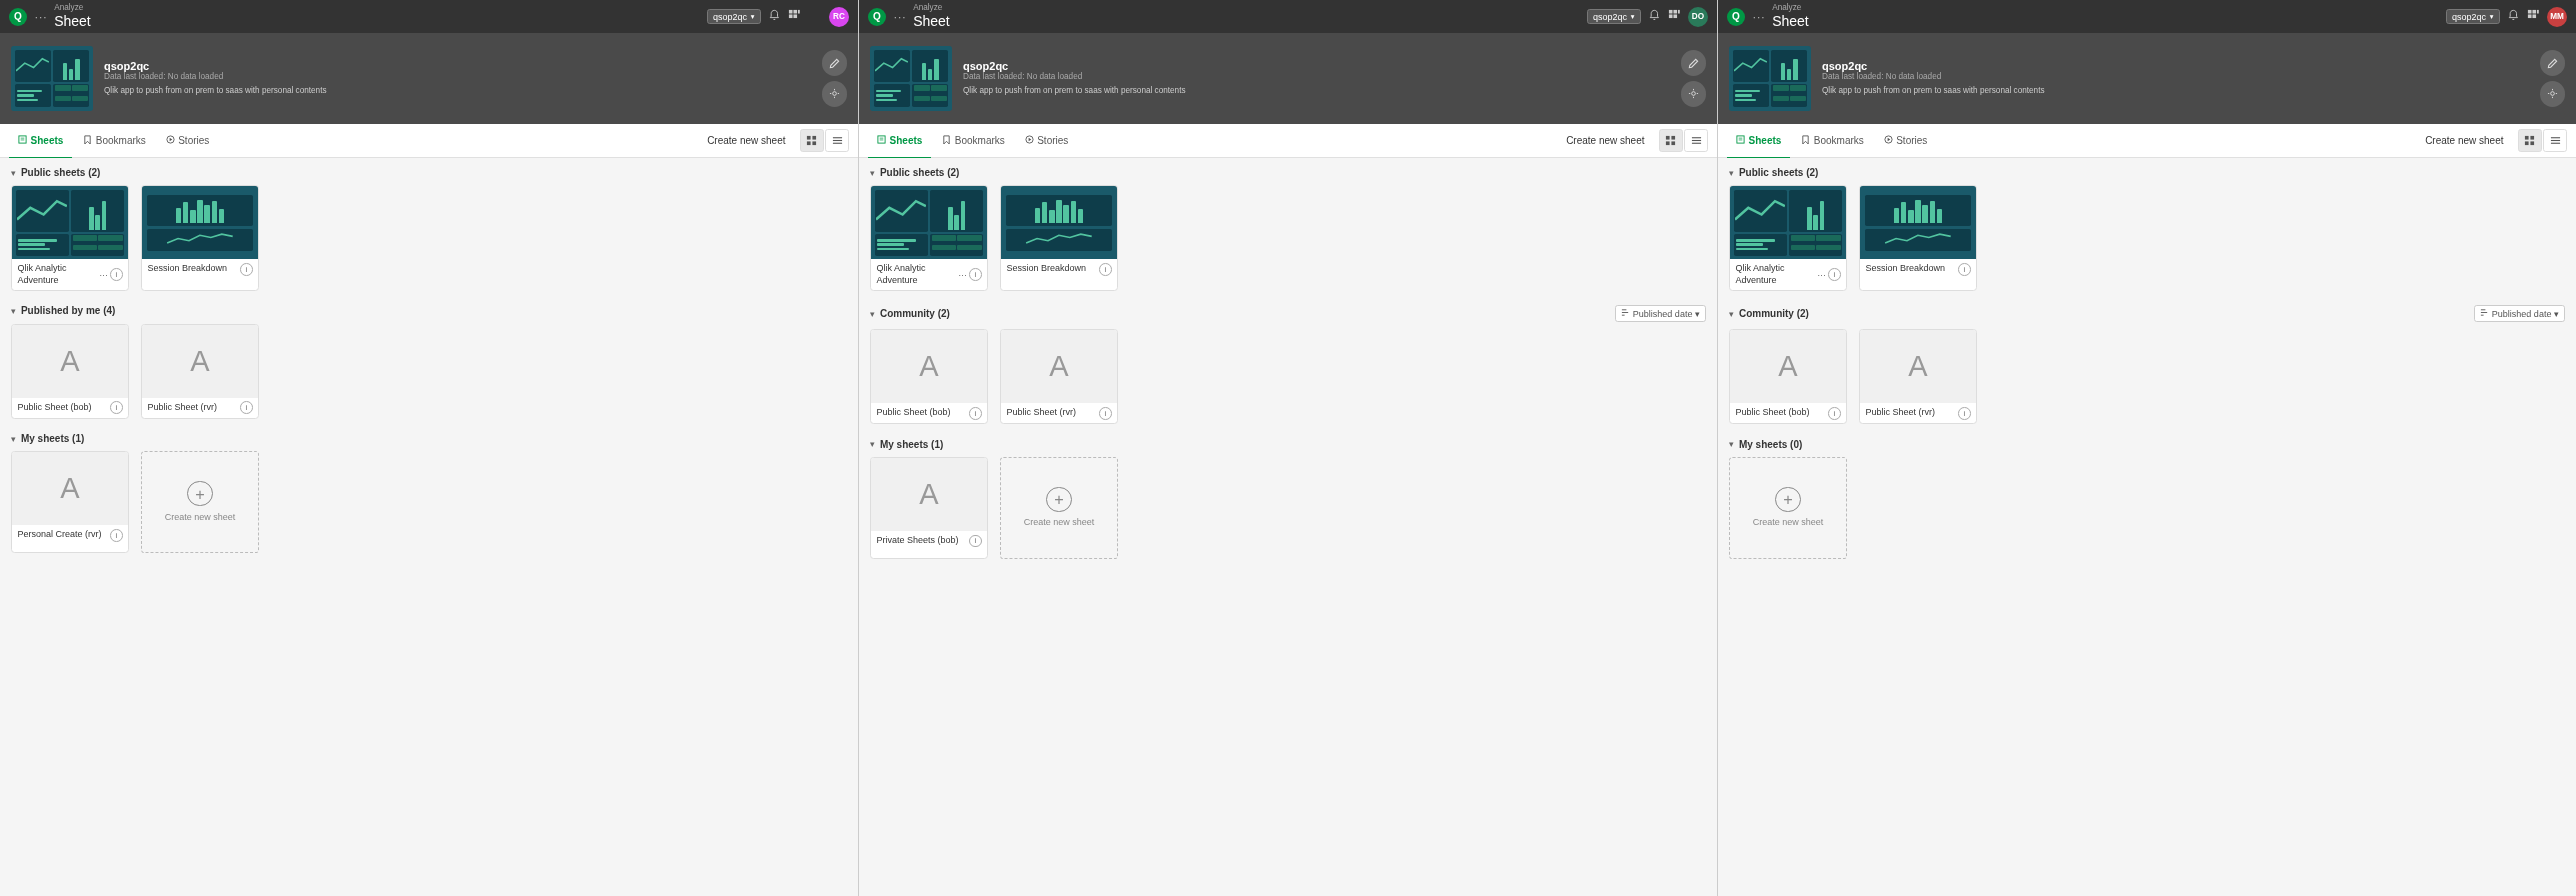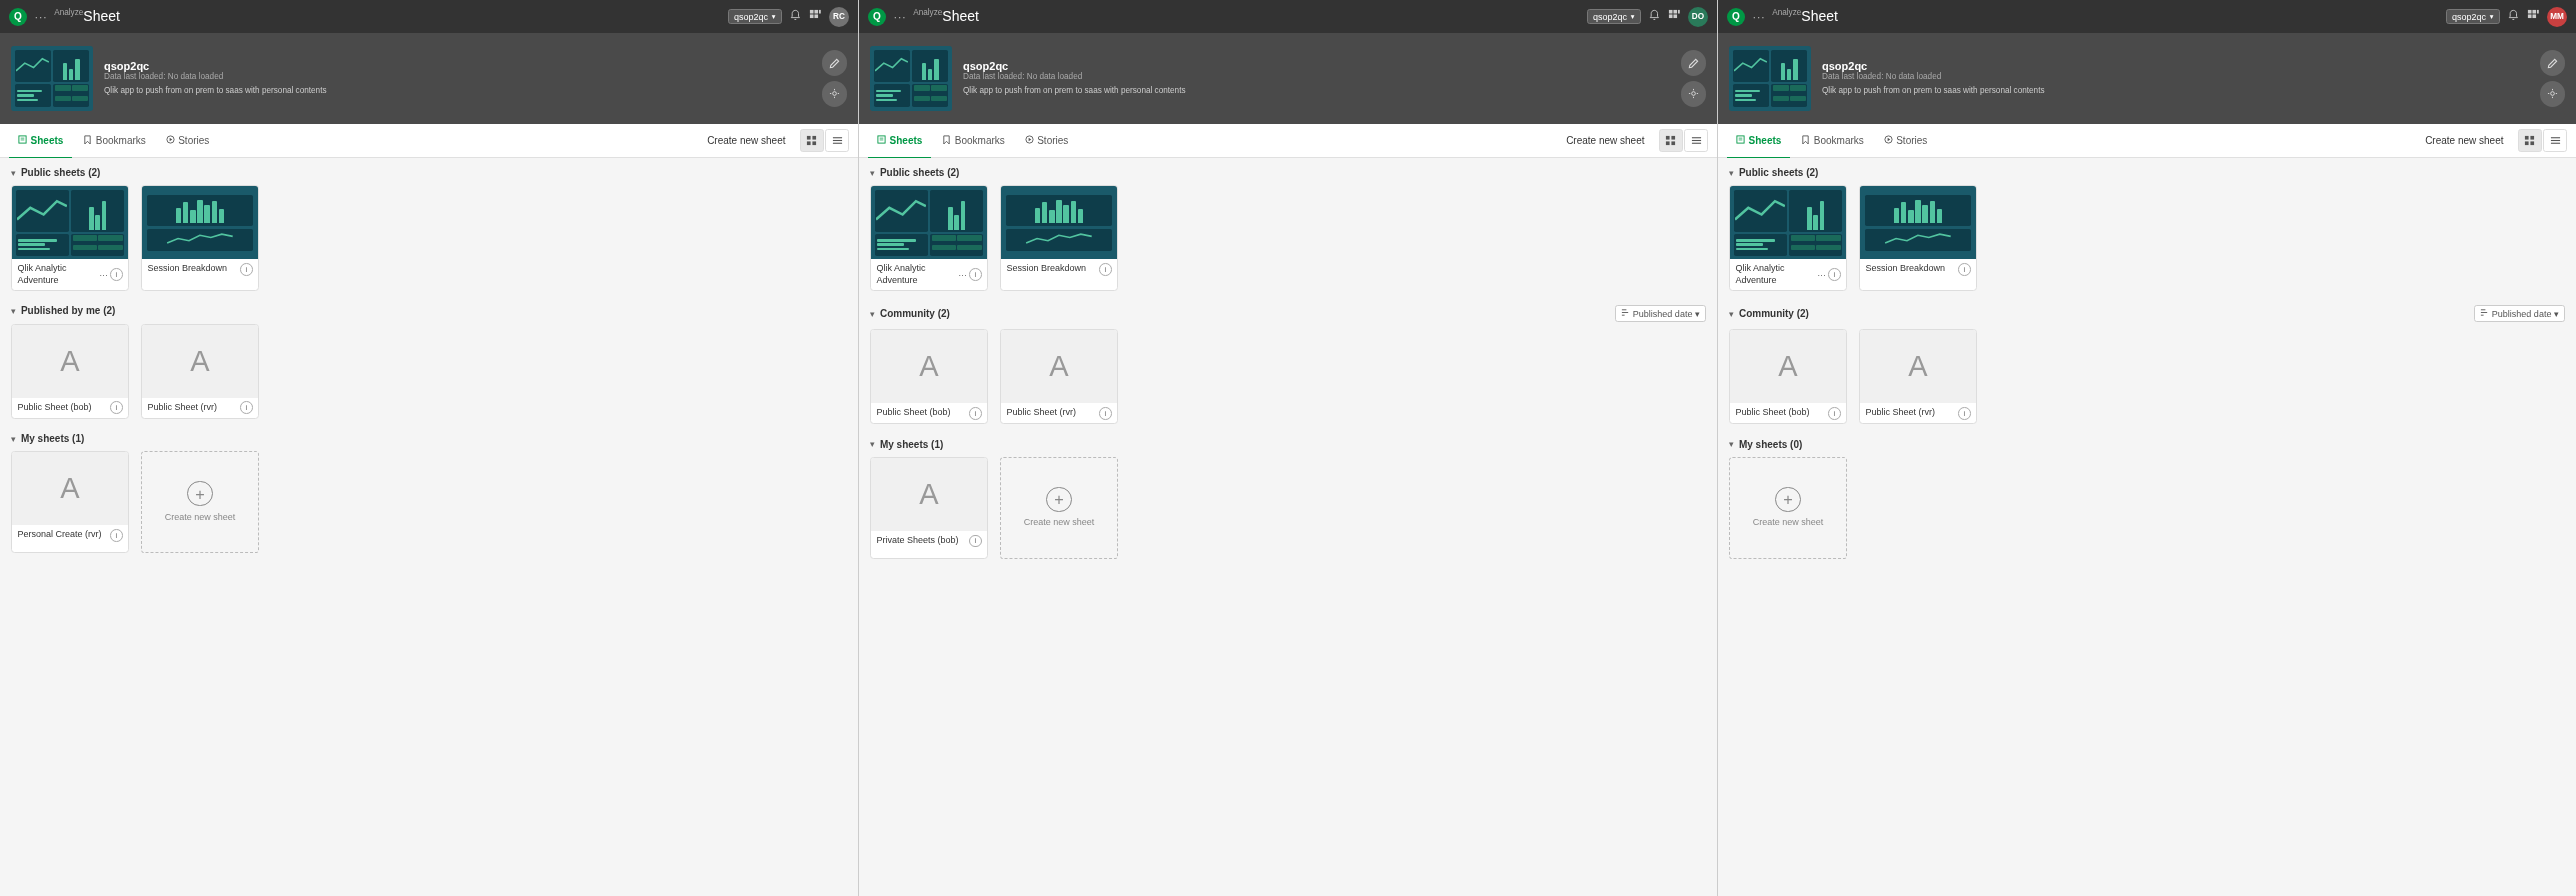--- a/index.html
+++ b/index.html
@@ -35,21 +35,21 @@
       width: 18px; height: 18px;
       background: #009845;
       border-radius: 50%;
       display: flex; align-items: center; justify-content: center;
       font-size: 9px; font-weight: bold; color: #fff;
     }
     .header-dots {
       color: #aaa; font-size: 12.7px; cursor: pointer; margin-left: 3.6px;
     }
     .header-breadcrumb {
-      display: flex; margin-left: 7.3px; line-height: 1.2;
+      display: flex; flex-direction: column; margin-left: 7.3px; line-height: 1.2;
     }
     .header-context { font-size: 8.2px; color: #aaa; }
     .header-title { font-size: 14px; color: #fff; font-weight: 500; }
     .header-spacer { flex: 1; }
     .header-app-selector {
       background: #555; border: 0.9px solid #777; border-radius: 2.7px;
       color: #fff; font-size: 9px; padding: 1.8px 5.4px;
       display: flex; align-items: center; gap: 3.6px;
     }
     .header-icons { display: flex; align-items: center; gap: 7.3px; margin-left: 7.3px; }
@@ -240,21 +240,21 @@
             <path d="M7 1.5C5 1.5 3.5 3 3.5 5v3l-1 1.5h9l-1-1.5V5C10.5 3 9 1.5 7 1.5z" fill="none" stroke="#ccc" stroke-width="1"></path>
             <path d="M6 11.5h2" stroke="#ccc" stroke-width="1"></path>
           </svg></span>
         <span class="header-icon"><svg width="12.7" height="12.7" viewBox="0 0 14 14">
             <rect x="1" y="1" width="4" height="4" fill="#ccc"></rect>
             <rect x="6" y="1" width="4" height="4" fill="#ccc"></rect>
             <rect x="11" y="1" width="2" height="4" fill="#ccc"></rect>
             <rect x="1" y="6" width="4" height="4" fill="#ccc"></rect>
             <rect x="6" y="6" width="4" height="4" fill="#ccc"></rect>
           </svg></span>
-        <div class="avatar-circle" style="background: #737373;">RC</div>
+        <div class="avatar-circle" style="background: #d946ef; margin-left: 21px;">RC</div>
       </div>
     </div>
     <div class="app-info">
       <div class="app-thumbnail">
         <div style="width: 100%; height: 100%; background: rgb(26, 90, 106); display: grid; grid-template-columns: 1fr 1fr; gap: 1.8px; padding: 3.6px;">
           <div style="background: rgb(14, 61, 74); border-radius: 1.8px; display: flex; align-items: flex-end; padding: 1.8px;">
             <svg viewBox="0 0 30 20" style="width:100%;height:100%;">
               <polyline points="0,15 8,8 16,12 24,4 30,7" fill="none" stroke="#52c4a0" stroke-width="1.5"></polyline>
             </svg>
           </div>
@@ -398,21 +398,21 @@
             <div class="card-footer">
               <span class="card-title">Session Breakdown</span>
               <div class="card-info-btn">i</div>
             </div>
           </div>
         </div>
       </div>
       <div class="section">
         <div class="section-header">
           <span class="section-toggle">▾</span>
-          <span class="section-title">Published by me (2)</span>
+          <span class="section-title">Published by me (4)</span>
         </div>
         <div class="cards-grid">
           <div class="sheet-card">
             <div class="card-thumb">
               <div style="width: 100%; height: 100%; background: rgb(240, 240, 240); display: flex; align-items: center; justify-content: center;">
                 <span style="font-size: 29px; font-weight: 300; color: rgb(153, 153, 153);">A</span>
               </div>
             </div>
             <div class="card-footer">
               <span class="card-title">Public Sheet (bob)</span>

